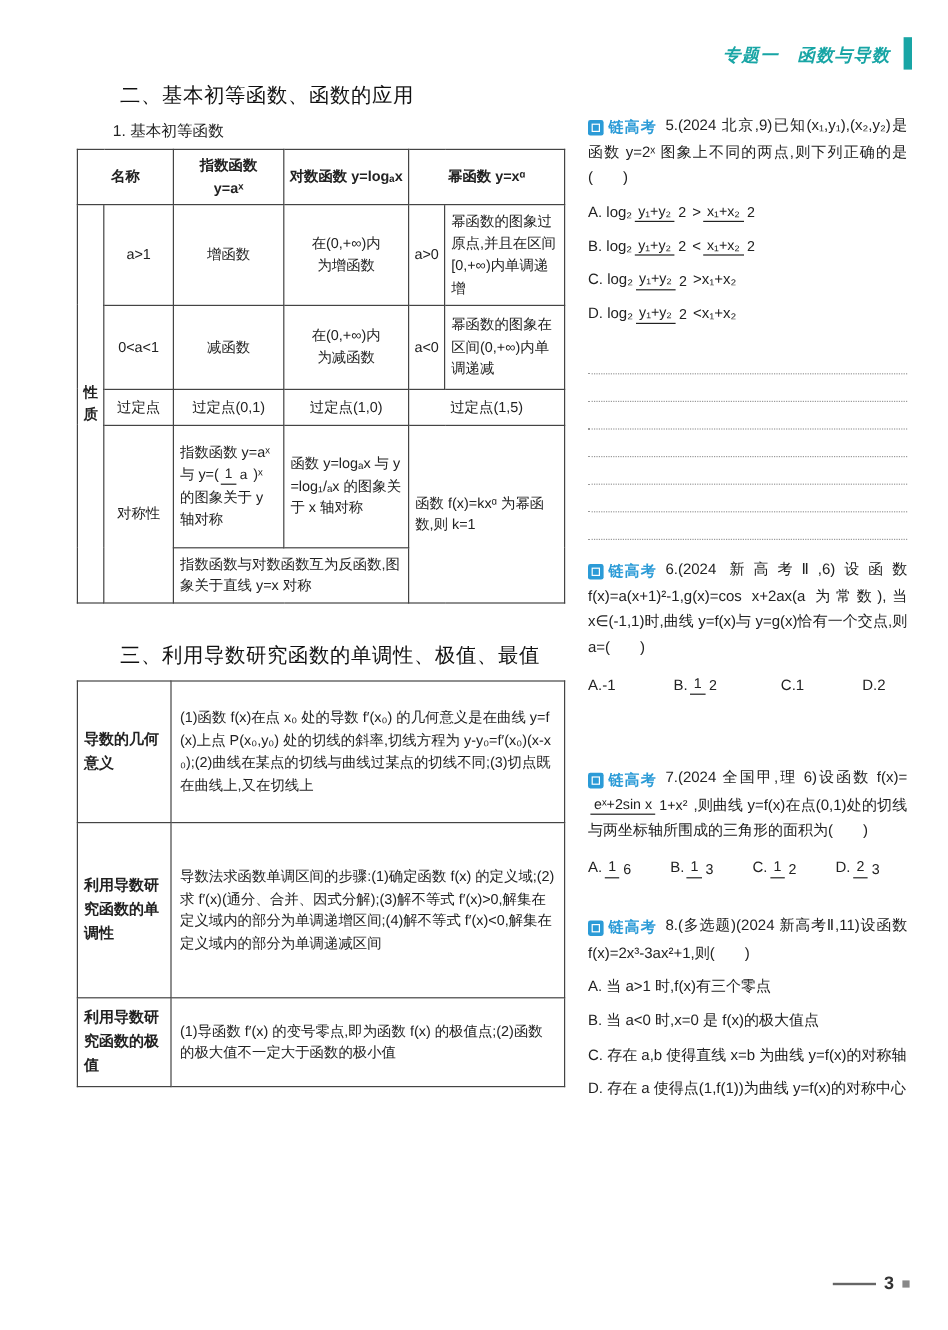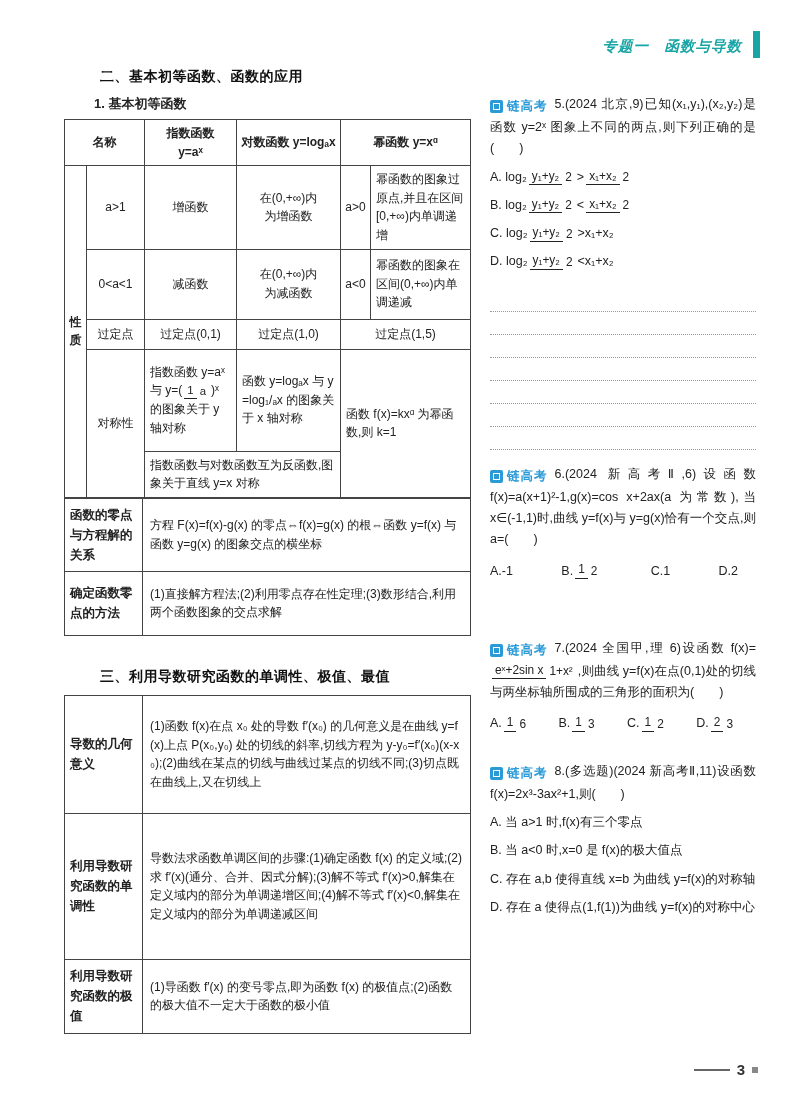--- a/index.html
+++ b/index.html
@@ -16,22 +16,22 @@
   .header-bar{
     position:absolute;top:31px;right:30px;width:7px;height:27px;background:#18a5a5;
   }
   
   .left-col{position:absolute;left:64px;top:66px;width:406px}
   .right-col{
     position:absolute;left:490px;top:94px;width:266px;
     font-size:12.5px;line-height:1.7;text-align:justify;
   }
   
-  .sec-title{font-size:14px;font-weight:bold;color:#111;margin:2px 0 9px 36px;letter-spacing:0.5px}
-  .sub-title{font-size:13px;font-weight:bold;margin:8px 0 6px 30px}
+  .sec-title{font-size:17px;font-weight:normal;color:#111;margin:2px 0 9px 36px;letter-spacing:0.5px}
+  .sub-title{font-size:13px;font-weight:normal;margin:8px 0 6px 30px}
   
   table.t{width:100%;border-collapse:collapse;table-layout:fixed}
   table.t td{
     border:1px solid #444;padding:4px 4px;font-size:12px;line-height:1.55;
     vertical-align:middle;white-space:pre-line;word-break:break-all;
   }
   .t1 td{text-align:center}
   .t1 td.tl{text-align:left;padding:4px 5px}
   .t1 td.hd{font-weight:bold}
   .t1 .vcell{font-weight:bold;padding:2px 1px}
@@ -133,36 +133,20 @@
         <td class="tl">函数 y=logₐx 与 y=log₁/ₐx 的图象关于 x 轴对称</td>
         <td colspan="2" rowspan="2" class="tl">函数 f(x)=kxᵅ 为幂函数,则 k=1</td>
       </tr>
       <tr class="rh5">
         <td colspan="2" class="tl">指数函数与对数函数互为反函数,图象关于直线 y=x 对称</td>
       </tr>
     </tbody>
       </table>
 
 
-    <table class="t t2">
-      <colgroup>
-          <col style="width:78px">
-          <col style="width:328px">
-        </colgroup>
-      <tbody>
-          <tr>
-        <td class="lbl">函数的零点与方程解的关系</td>
-        <td class="cnt">方程 F(x)=f(x)-g(x) 的零点⇔f(x)=g(x) 的根⇔函数 y=f(x) 与函数 y=g(x) 的图象交点的横坐标</td>
-      </tr>
-      <tr>
-        <td class="lbl">确定函数零点的方法</td>
-        <td class="cnt">(1)直接解方程法;(2)利用零点存在性定理;(3)数形结合,利用两个函数图象的交点求解</td>
-      </tr>
-    </tbody>
-      </table>
 
     <h2 class="sec-title sec3">三、利用导数研究函数的单调性、极值、最值</h2>
 
     <table class="t t3">
       <colgroup>
           <col style="width:78px">
           <col style="width:328px">
         </colgroup>
       <tbody>
           <tr class="dr0">

